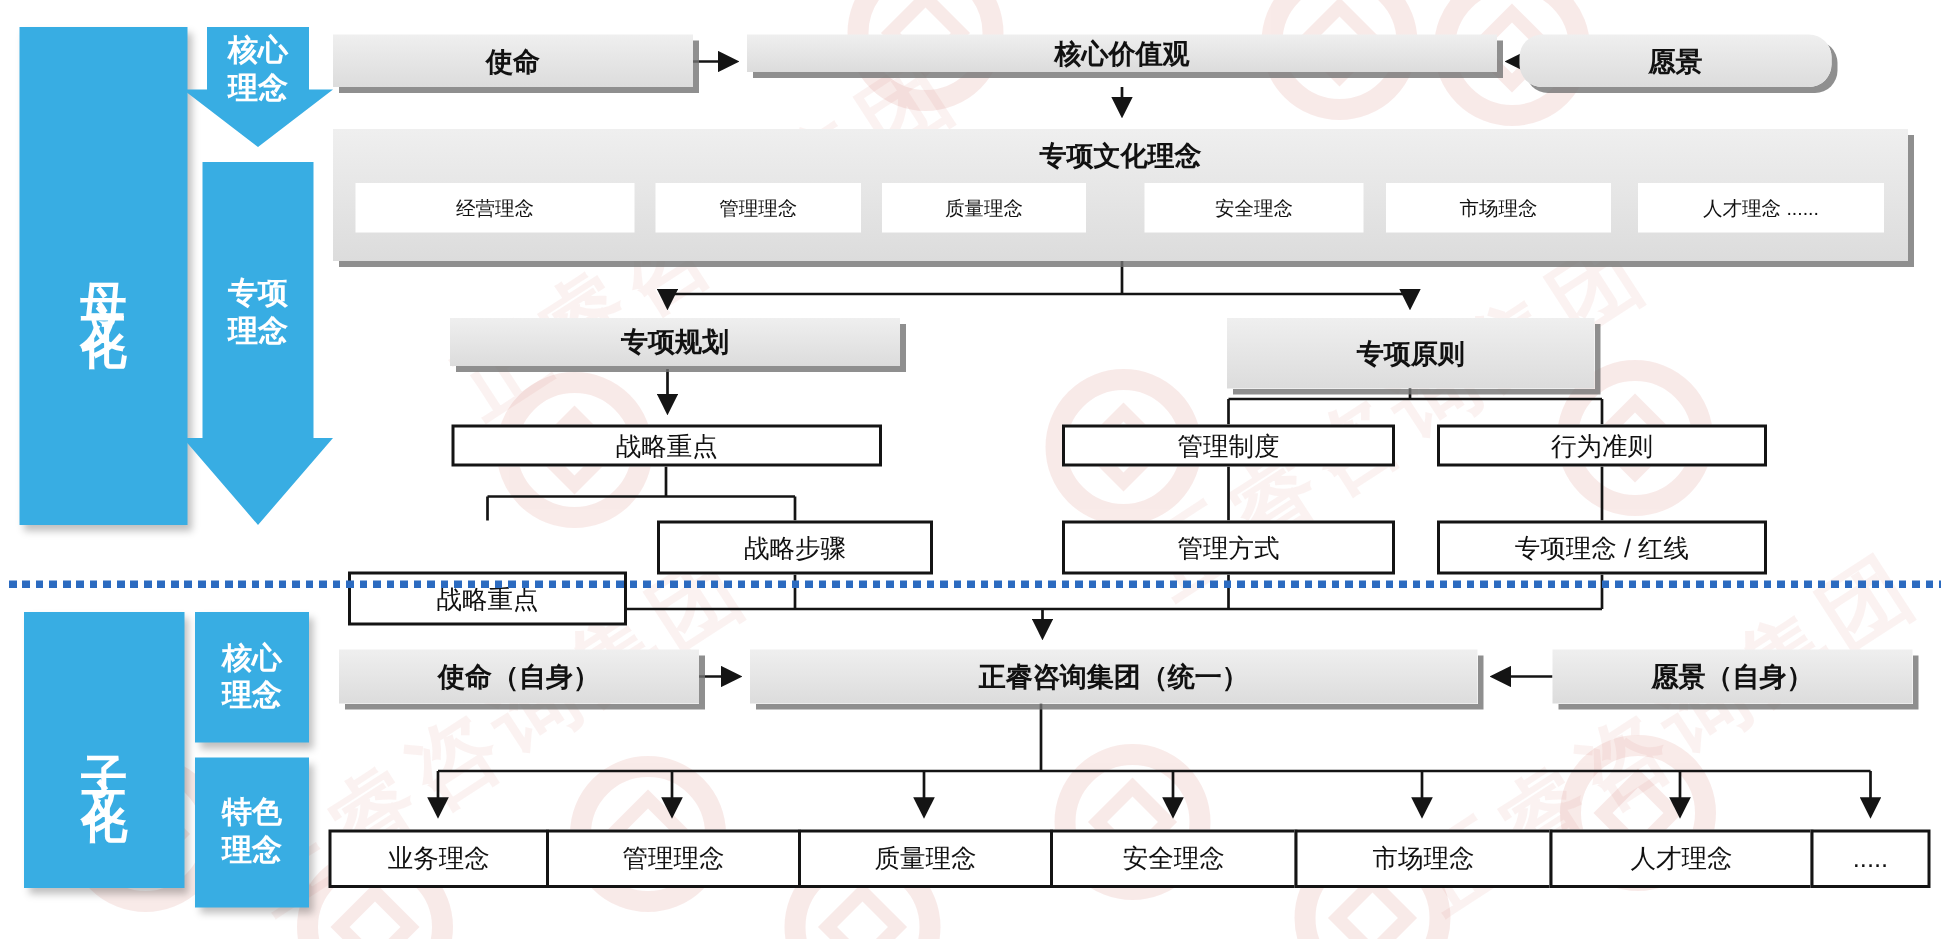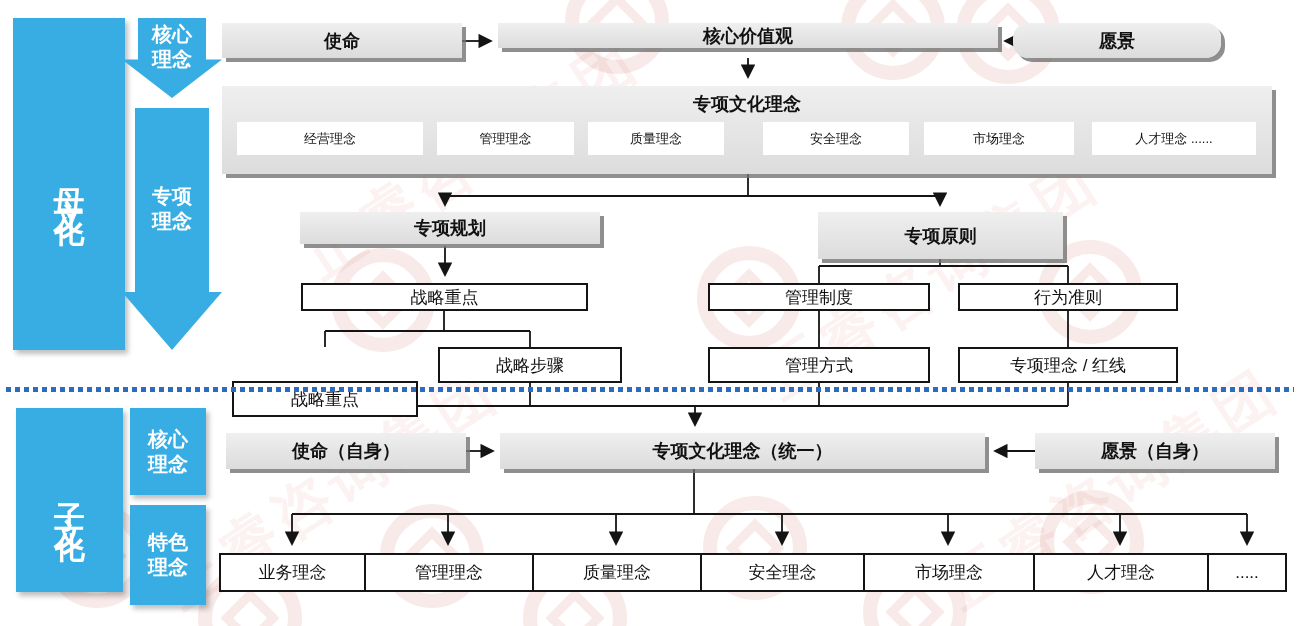--- a/index.html
+++ b/index.html
@@ -192,21 +192,21 @@
 
   <div class="gbox" style="left:818px;top:212px;width:245px;height:47px;">专项原则</div>
   <div class="wbox" style="left:708px;top:283px;width:222px;height:28px;">管理制度</div>
   <div class="wbox" style="left:958px;top:283px;width:220px;height:28px;">行为准则</div>
   <div class="wbox" style="left:708px;top:347px;width:222px;height:36px;">管理方式</div>
   <div class="wbox" style="left:958px;top:347px;width:220px;height:36px;">专项理念 / 红线</div>
 
   <div class="divider" style="left:6px;top:387px;width:1288px;"></div>
 
   <div class="gbox" style="left:226px;top:433px;width:240px;height:36px;">使命（自身）</div>
-  <div class="gbox" style="left:500px;top:433px;width:485px;height:36px;">专项文化理念（统一）</div>
+  <div class="gbox" style="left:500px;top:433px;width:485px;height:36px;">正睿咨询集团（统一）</div>
   <div class="gbox" style="left:1035px;top:433px;width:240px;height:36px;">愿景（自身）</div>
 
   <div class="brow" style="left:219px;top:553px;height:39px;">
     <div class="bcell" style="width:147px;">业务理念</div>
     <div class="bcell" style="width:170px;">管理理念</div>
     <div class="bcell" style="width:170px;">质量理念</div>
     <div class="bcell" style="width:165px;">安全理念</div>
     <div class="bcell" style="width:172px;">市场理念</div>
     <div class="bcell" style="width:176px;">人才理念</div>
     <div class="bcell" style="width:80px;">.....</div>

